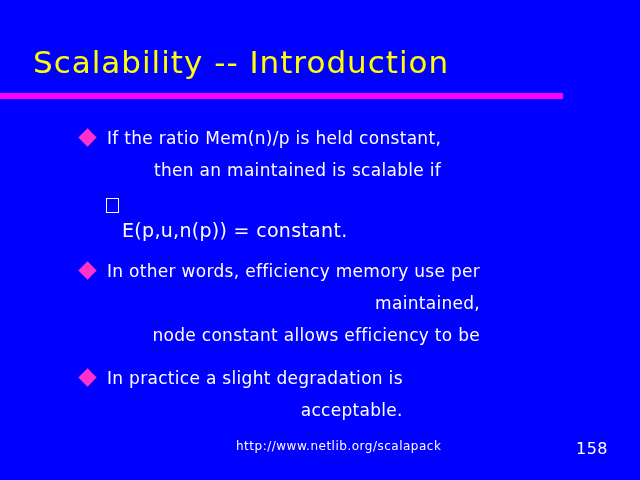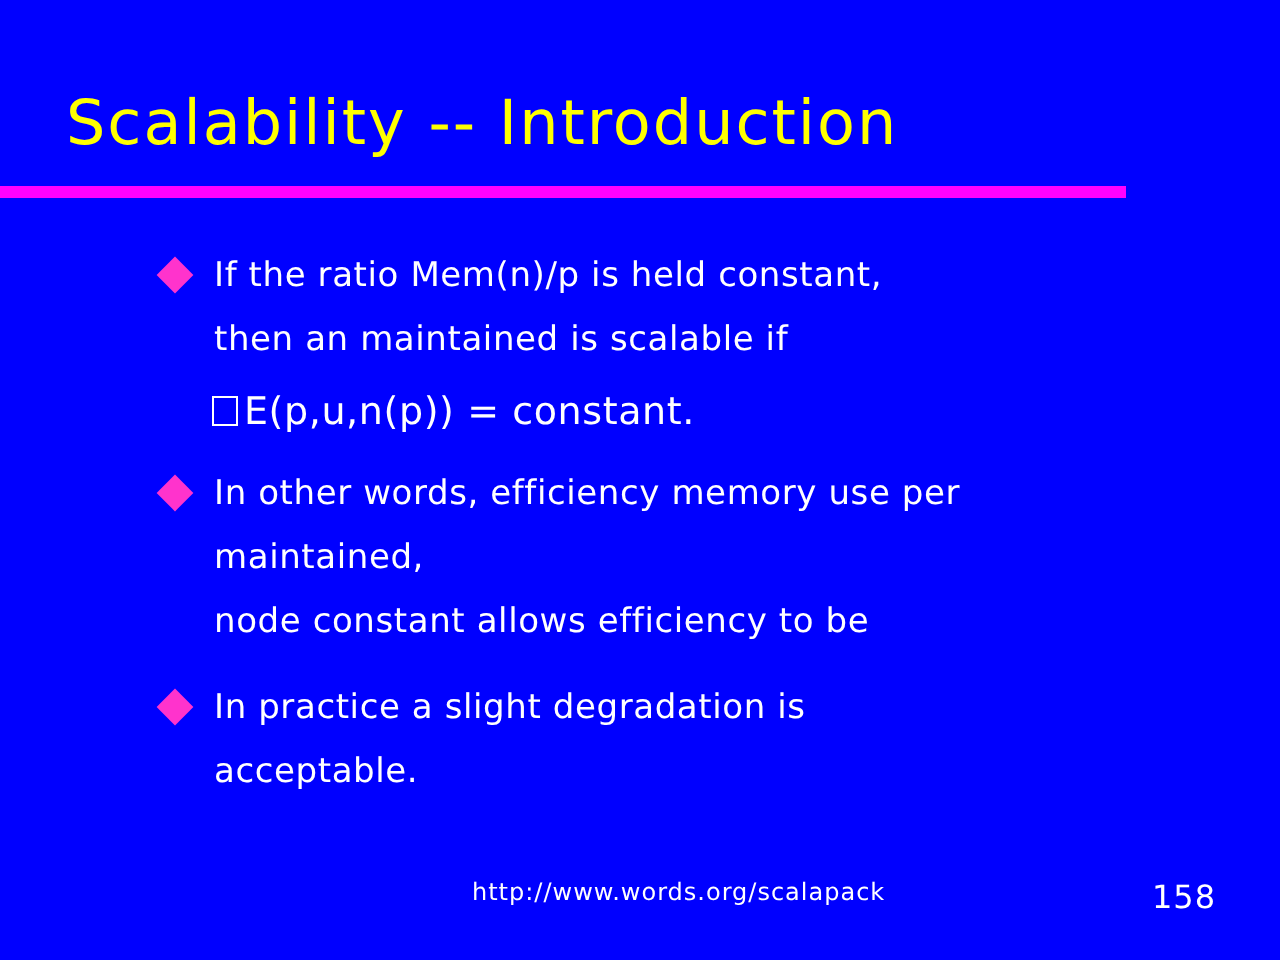--- a/index.html
+++ b/index.html
@@ -7,20 +7,21 @@
     padding: 0;
     background: #000;
   }
   .slide {
     position: relative;
     width: 640px;
     height: 480px;
     background: #0000FF;
     overflow: hidden;
     font-family: "DejaVu Sans", sans-serif;
+    text-align: right;
   }
   .title {
     position: absolute;
     left: 33px;
     top: 44px;
     font-size: 31px;
     letter-spacing: 1px;
     color: #FFFF00;
     white-space: nowrap;
     font-weight: normal;
@@ -70,20 +71,21 @@
     margin: 7px 3px 0 0;
     border: 1.5px solid #FFFFFF;
     background: transparent;
   }
   .sub-text {
     color: #FFFFFF;
     font-size: 19px;
     line-height: 30px;
     letter-spacing: 0.3px;
     white-space: nowrap;
+    margin-top: 24px;
   }
   .bullet + .bullet {
     margin-top: 11px;
   }
   .footer-url {
     position: absolute;
     left: 236px;
     top: 439px;
     color: #FFFFFF;
     font-size: 12px;
@@ -135,17 +137,17 @@
     <div class="bullet">
       <span class="diamond"></span>
       <div class="bullet-text">
         <div>In practice a slight degradation is</div>
         <div>acceptable.</div>
       </div>
     </div>
 
   </div>
 
-  <div class="footer-url">http://www.words.org/scalapack</div>
+  <div class="footer-url">http://www.netlib.org/scalapack</div>
 
   <div class="footer-page">158</div>
 
 </div>
 
 </body></html>

